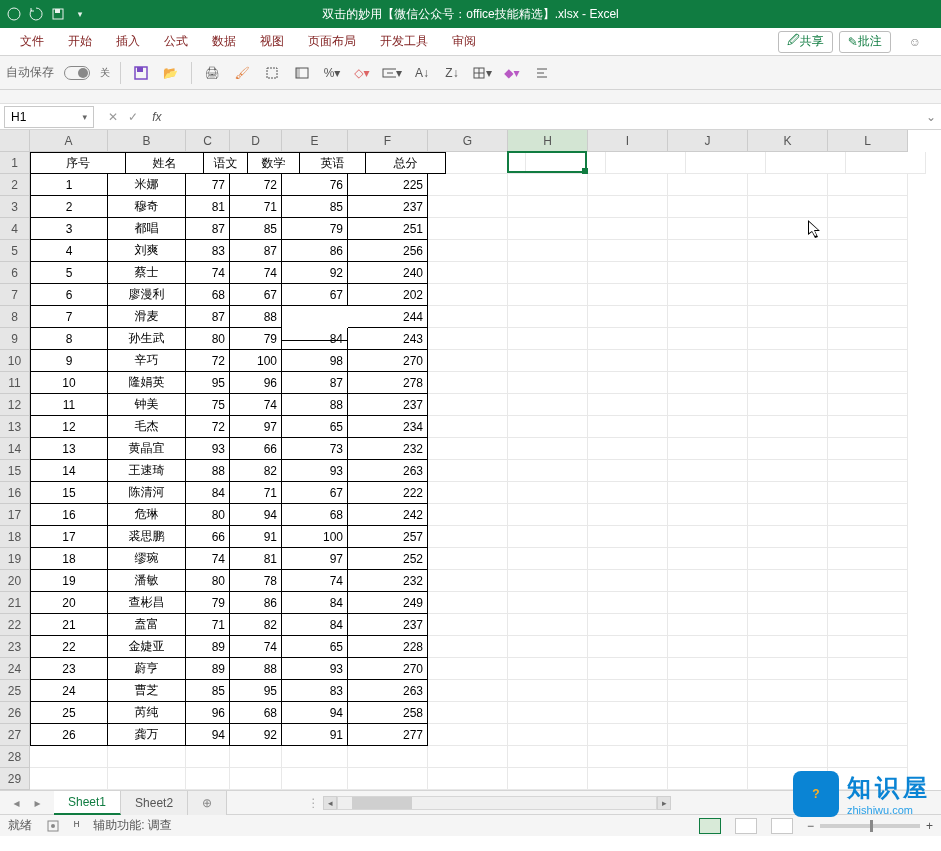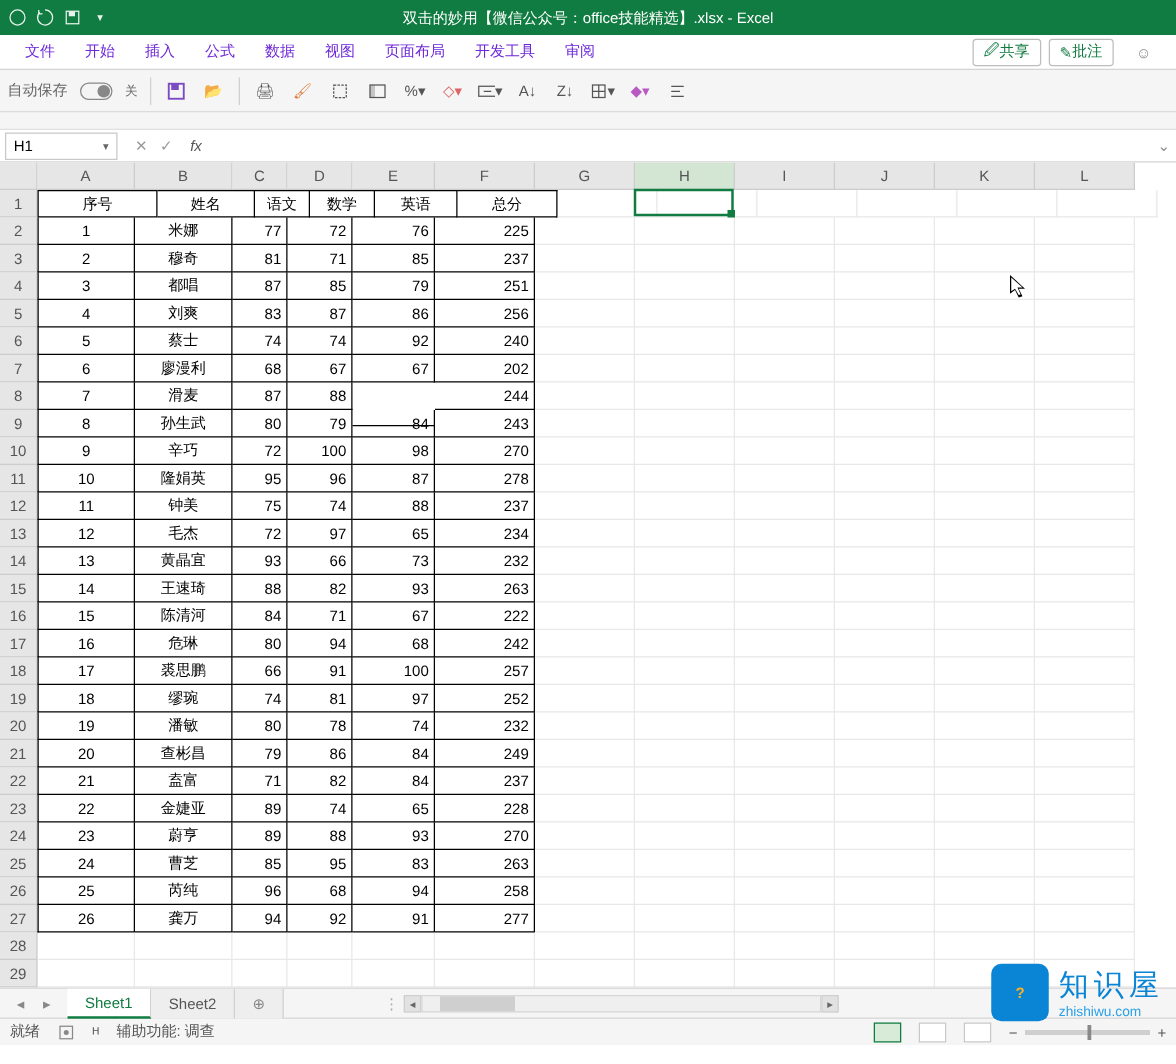--- a/index.html
+++ b/index.html
@@ -6,21 +6,21 @@
 body{background:#fff;width:941px;height:851px;overflow:hidden;position:relative;}
 .titlebar{height:28px;background:#2e8b57;background:linear-gradient(#0f7b3e,#0f7b3e);display:flex;align-items:center;color:#fff;position:relative;}
 .titlebar{background:#107c41;}
 .tb-left{display:flex;align-items:center;gap:6px;padding-left:6px;}
 .tb-icon{display:inline-flex;width:16px;height:16px;align-items:center;justify-content:center;opacity:.9;}
 .tb-title{position:absolute;left:50%;transform:translateX(-50%);white-space:nowrap;font-size:12px;}
 .tb-right{position:absolute;right:0;display:flex;align-items:center;gap:0;height:100%;}
 .tb-user{padding:0 10px;}
 .win-btn{width:46px;height:28px;display:flex;align-items:center;justify-content:center;}
 .ribbon-tabs{height:28px;background:#fff;border-bottom:1px solid #d4d4d4;display:flex;align-items:center;padding:0 8px;gap:0;}
-.rtab{padding:0 12px;height:28px;display:flex;align-items:center;color:#6d28d9;cursor:default;}
+.rtab{padding:0 12px;height:28px;display:flex;align-items:center;color:#7f1d1d;cursor:default;}
 .rtab.search{display:flex;gap:6px;align-items:center;color:#666;}
 .rtab-spacer{flex:1;}
 .rtab.share{color:#107c41;border:1px solid #bdbdbd;height:22px;border-radius:3px;margin-right:6px;padding:0 8px;}
 .rtab.comment{color:#107c41;border:1px solid #bdbdbd;height:22px;border-radius:3px;margin-right:6px;padding:0 8px;}
 .rtab.smile{color:#888;}
 .qat{height:34px;background:#f5f5f5;border-bottom:1px solid #d4d4d4;display:flex;align-items:center;padding:0 6px;gap:10px;}
 .qat .sep{width:1px;height:22px;background:#d0d0d0;}
 .qat .lbl{color:#666;}
 .qat .toggle{display:inline-block;width:26px;height:14px;border:1px solid #888;border-radius:8px;position:relative;}
 .qat .toggle::after{content:"";position:absolute;width:10px;height:10px;border-radius:50%;background:#888;top:1px;right:1px;}
@@ -64,21 +64,21 @@
 .status-bar{height:22px;background:#f5f5f5;border-top:1px solid #d4d4d4;display:flex;align-items:center;padding:0 8px;gap:14px;color:#555;}
 .status-bar .spacer{flex:1;}
 .view-btn{width:22px;height:16px;border:1px solid #c8c8c8;background:#fff;display:inline-block;}
 .view-btn.active{background:#d8ead8;border-color:#107c41;}
 .zoom{display:flex;align-items:center;gap:6px;}
 .zslider{width:100px;height:4px;background:#cfcfcf;position:relative;}
 .zslider::after{content:"";position:absolute;left:50%;top:-4px;width:3px;height:12px;background:#888;}
 .watermark{position:absolute;right:6px;bottom:30px;display:flex;align-items:center;gap:8px;background:rgba(255,255,255,.0);padding:4px;}
 .wm-badge{width:46px;height:46px;background:#0a84d4;border-radius:8px;display:flex;align-items:center;justify-content:center;color:#ffb020;font-size:22px;font-weight:bold;}
 .wm-text{display:flex;flex-direction:column;color:#0a84d4;}
-.wm-text .t1{font-size:24px;font-weight:normal;letter-spacing:4px;}
+.wm-text .t1{font-size:24px;font-weight:bold;letter-spacing:4px;}
 .wm-text .t2{font-size:11px;color:#2aa0e8;}
 svg{display:block;}
 </style>
 </head>
 <body>
 
 <div class="titlebar">
   <div class="tb-left">
     <span class="tb-icon">
         <svg width="14" height="14">

